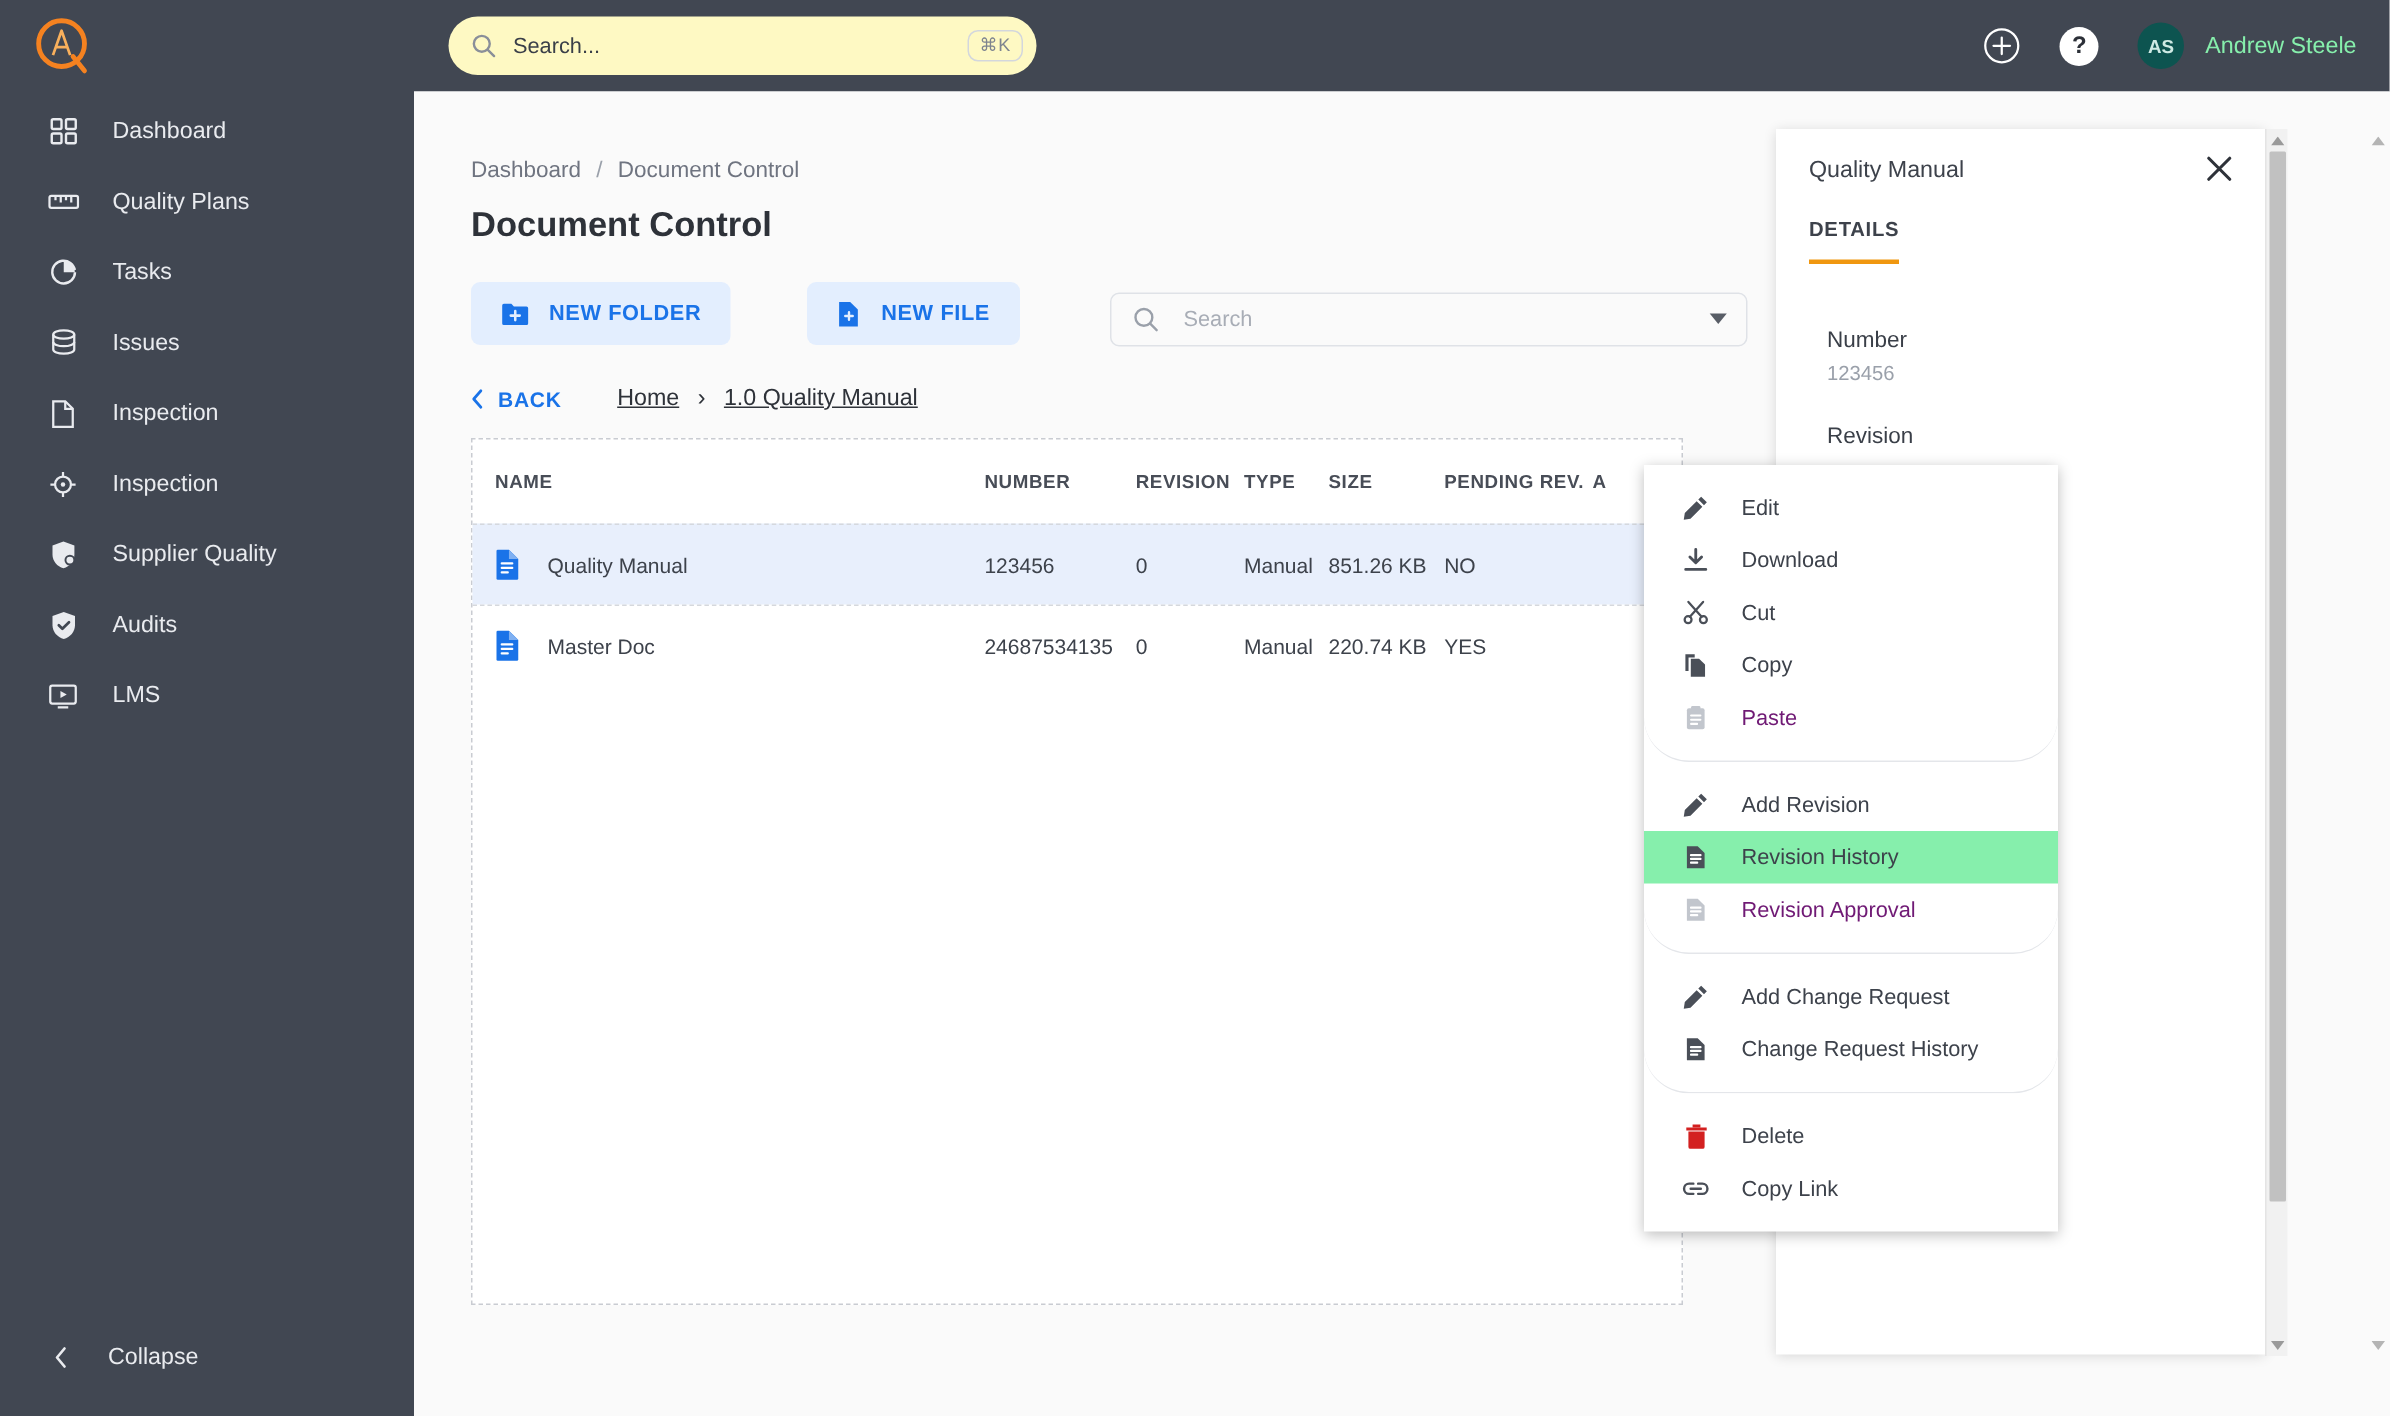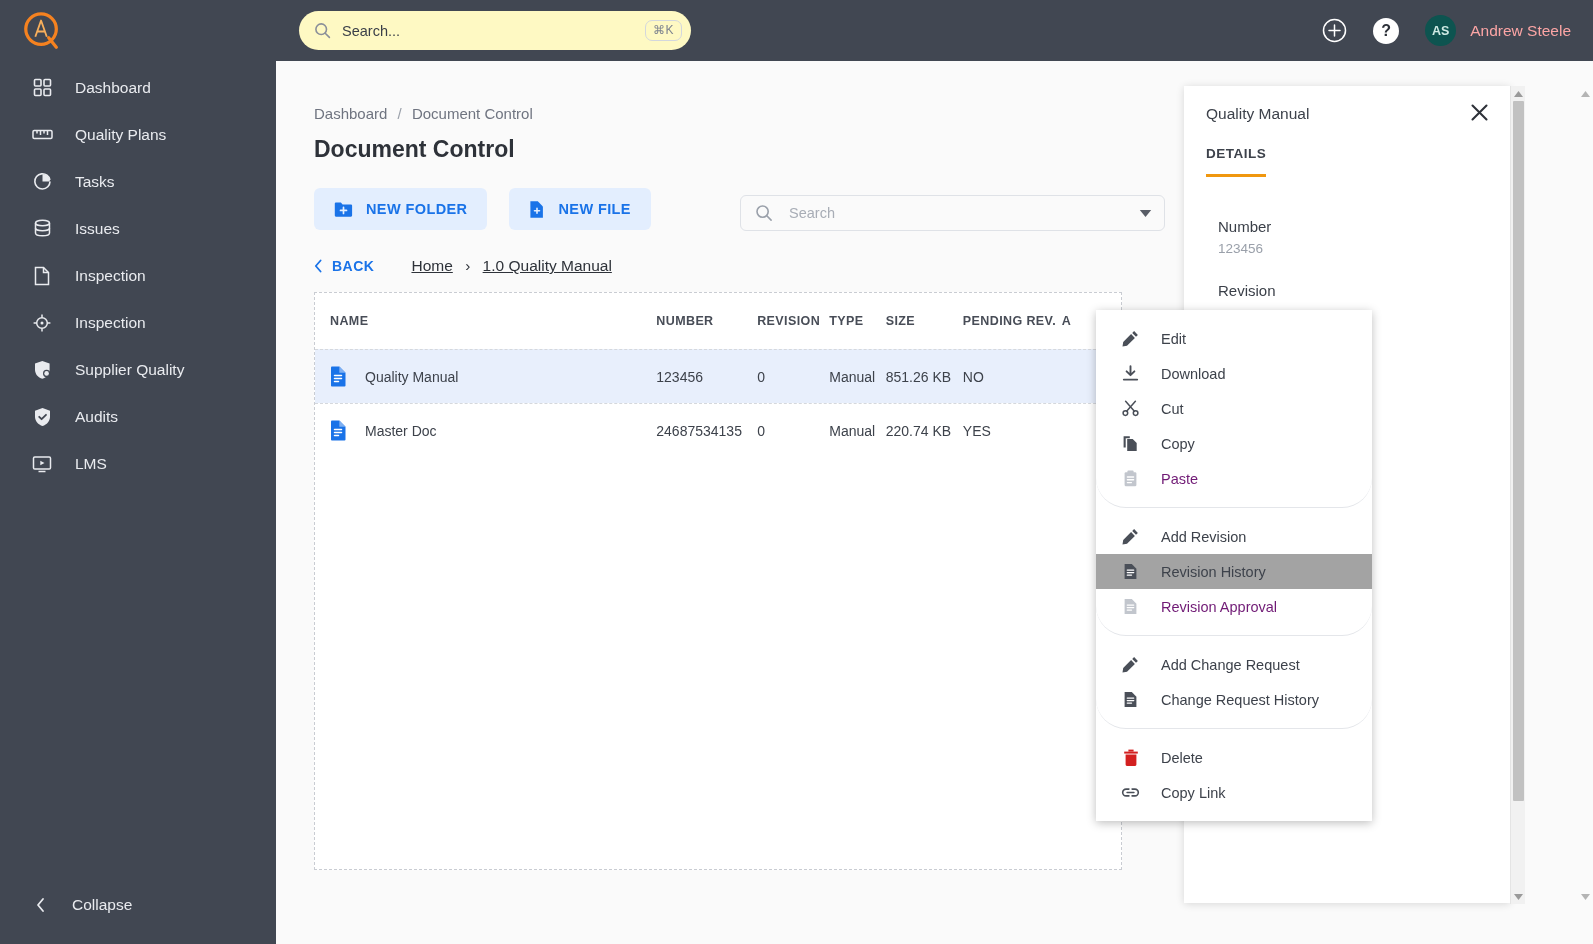--- a/index.html
+++ b/index.html
@@ -91,37 +91,37 @@
     display: flex; align-items: center; justify-content: center;
     font-size: 16px; font-weight: bold;
   }
   .avatar {
     width: 31px; height: 31px; border-radius: 50%;
     background: #0d5450; color: #cfeae4;
     font-size: 12.5px; font-weight: bold;
     display: flex; align-items: center; justify-content: center;
     margin-right: 14px;
   }
-  .uname { color: #fca5a5; font-size: 15.5px; }
+  .uname { color: #86efac; font-size: 15.5px; }
 
   
   #main {
     position: absolute; left: 276px; top: 61px;
     width: 1317px; height: 883px;
     background: #fafafa;
     overflow: hidden;
   }
   .crumbs { position: absolute; left: 38px; top: 44px; font-size: 15px; color: #6f7480; }
   .crumbs .sep { margin: 0 6px; color: #9aa0aa; }
   .crumbs a { color: #6f7480; text-decoration: none; cursor: pointer; }
   .page-title {
     position: absolute; left: 38px; top: 75px;
     font-size: 23px; font-weight: bold; color: #2e3239;
   }
-  .btn-row { position: absolute; left: 38px; top: 127px; display: flex; }
+  .btn-row { position: absolute; left: 38px; top: 127px; display: flex; gap: 29px; }
   .btn-lite {
     display: flex; align-items: center;
     background: #e3eefe; color: #1a73e8;
     border: none; border-radius: 6px;
     height: 42px; padding: 0 20px;
     font-size: 14.5px; font-weight: bold; letter-spacing: .4px;
     font-family: "Liberation Sans", sans-serif;
     cursor: pointer; margin-right: 22px;
   }
   .btn-lite .bico { margin-right: 13px; display:flex; }
@@ -185,21 +185,21 @@
     z-index: 40;
   }
   .mi {
     display: flex; align-items: center;
     height: 35px; padding-left: 24px;
     font-size: 14.5px; color: #3d424b;
     cursor: pointer;
   }
   .mi .mico { width: 21px; margin-right: 20px; display: flex; align-items: center; justify-content: center; flex:none; }
   .mi.disabled { color: #701a75; cursor: default; text-align: center; }
-  .mi.hl { background: #a3a3a3; }
+  .mi.hl { background: #86efac; }
   .mgroup { padding: 11px 0; border-bottom: 1px solid #e4e6ea; border-radius: 30px; }
   .mgroup:last-child { border-bottom: none; }
 
   
   #details {
     position: absolute; left: 1184px; top: 86px;
     width: 326px; height: 817px;
     background: #ffffff;
     box-shadow: 0 1px 8px rgba(0,0,0,.14);
     z-index: 20;

